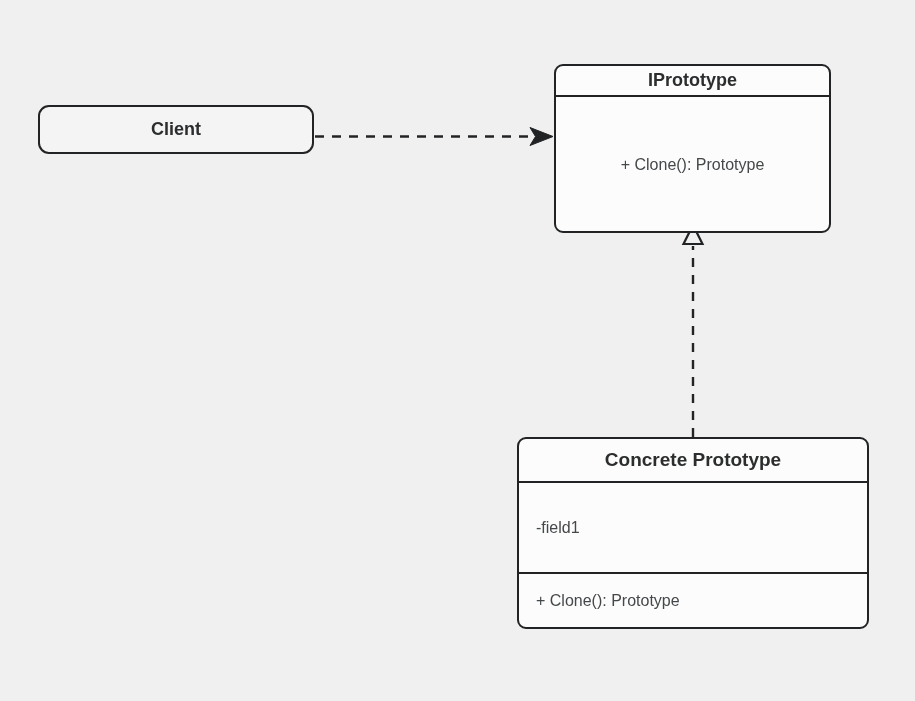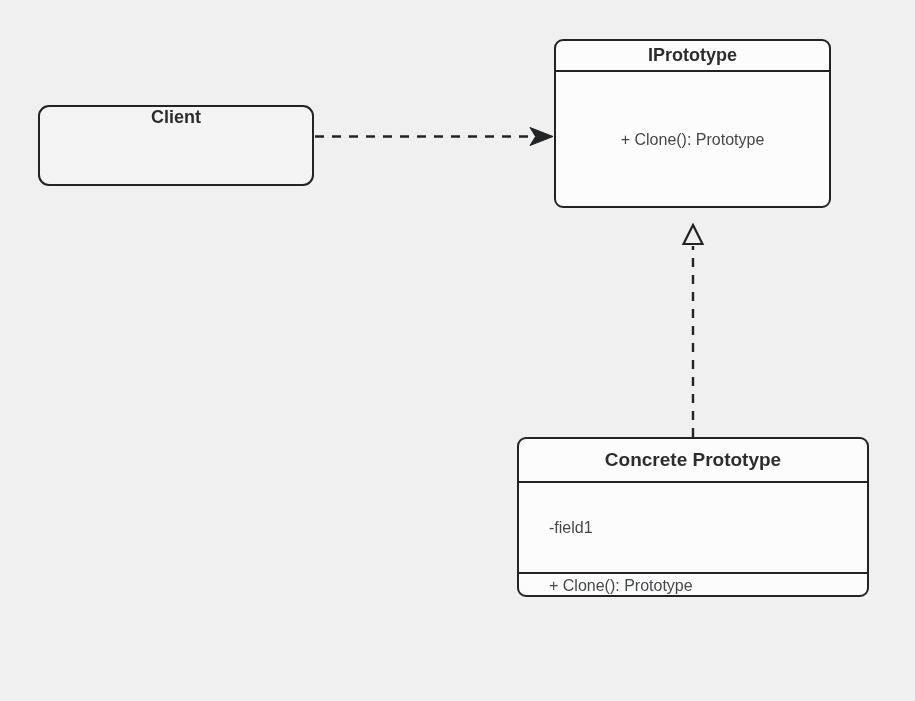--- a/index.html
+++ b/index.html
@@ -48,39 +48,40 @@
   }
   .node {
     position: absolute;
     border: 2px solid var(--stroke);
     background: var(--node-fill);
     border-radius: 9px;
     overflow: hidden;
   }
   .client-node {
     left: 38px; top: 105px;
-    width: 276px; height: 81px;
+    width: 276px; height: 49px;
     background: var(--client-fill);
     border-radius: 11px;
     display: flex;
+    align-items: center;
     justify-content: center;
   }
   .client-node .node-title {
     font-size: 18px;
     font-weight: bold;
     color: var(--title-color);
   }
   .class-node { display: flex; flex-direction: column; }
   .iprototype-node {
-    left: 554px; top: 39px;
+    left: 554px; top: 64px;
     width: 277px; height: 169px;
   }
   .concrete-node {
     left: 517px; top: 437px;
-    width: 352px; height: 160px;
+    width: 352px; height: 192px;
   }
   .class-header {
     border-bottom: 2px solid var(--stroke);
     display: flex;
     align-items: center;
     justify-content: center;
     font-weight: bold;
     color: var(--title-color);
     font-size: 19px;
     flex: 0 0 auto;
@@ -94,21 +95,21 @@
     justify-content: center;
     color: var(--text-color);
     font-size: 16px;
     line-height: 23px;
   }
   .centered-body { align-items: center; }
   .compartment {
     display: flex;
     flex-direction: column;
     justify-content: center;
-    padding-left: 30px;
+    padding-left: 17px;
     color: var(--text-color);
     font-size: 16px;
     line-height: 23px;
   }
   .fields-compartment {
     height: 91px;
     border-bottom: 2px solid var(--stroke);
     flex: 0 0 auto;
   }
   .methods-compartment { flex: 1 1 auto; }

